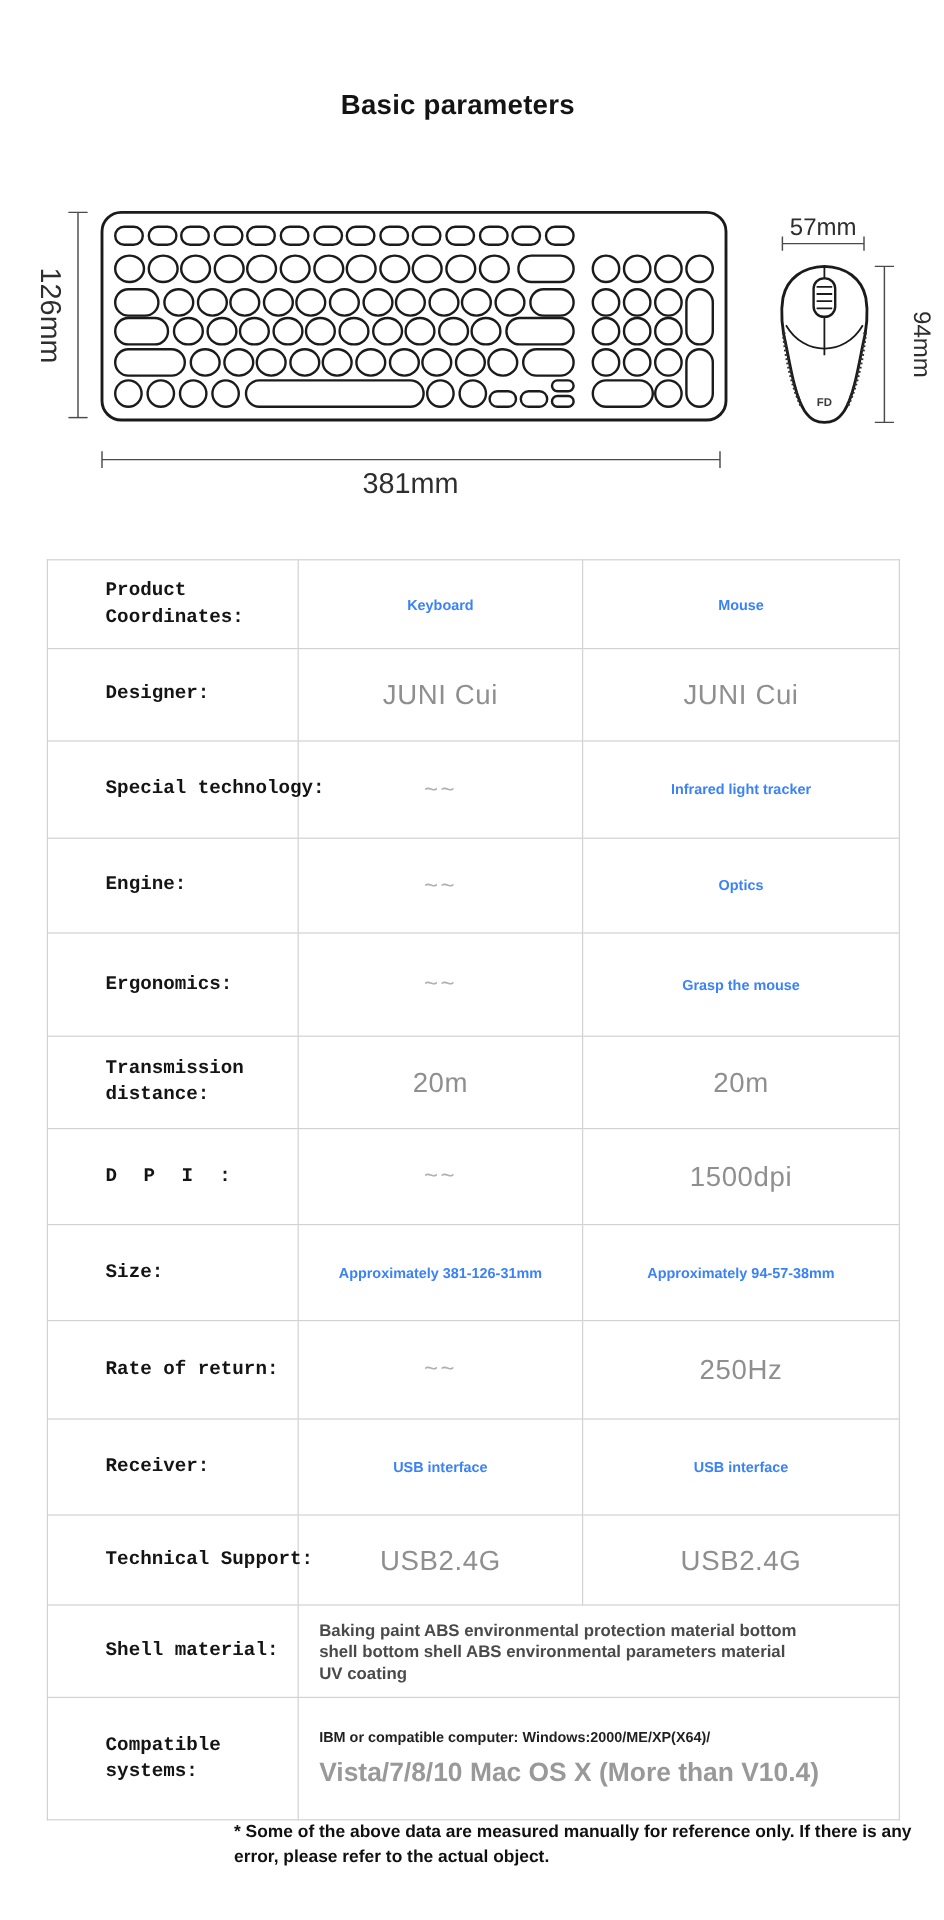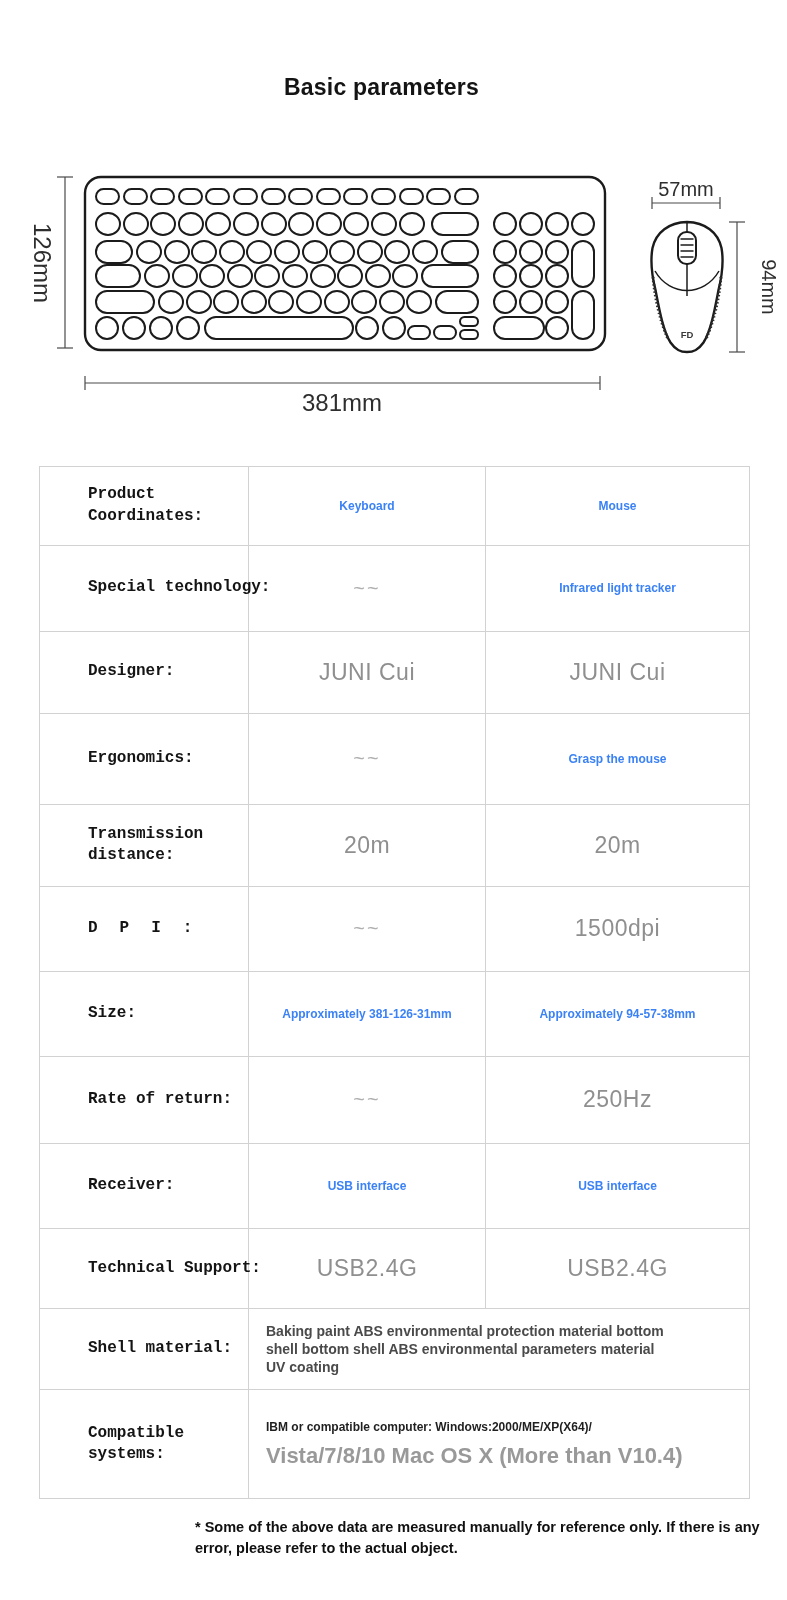--- a/index.html
+++ b/index.html
@@ -196,29 +196,34 @@
         <col style="width:237px">
         <col style="width:264px">
       </colgroup>
     <tbody>
       <tr style="height:74px">
         <td class="lab">Product
 Coordinates:</td>
         <td class="val strong">Keyboard</td>
         <td class="val strong">Mouse</td>
       </tr>
-      <tr style="height:81px">
-        <td class="lab nowrap">Special technology:</td>
-        <td class="val tilde">~~</td>
-        <td class="val strong">Infrared light tracker</td>
-      </tr>
       <tr style="height:77px">
         <td class="lab nowrap">Designer:</td>
         <td class="val light">JUNI Cui</td>
         <td class="val light">JUNI Cui</td>
+      </tr>
+      <tr style="height:81px">
+        <td class="lab nowrap">Special technology:</td>
+        <td class="val tilde">~~</td>
+        <td class="val strong">Infrared light tracker</td>
+      </tr>
+      <tr style="height:79px">
+        <td class="lab nowrap">Engine:</td>
+        <td class="val tilde">~~</td>
+        <td class="val strong">Optics</td>
       </tr>
       <tr style="height:86px">
         <td class="lab nowrap">Ergonomics:</td>
         <td class="val tilde">~~</td>
         <td class="val strong">Grasp the mouse</td>
       </tr>
       <tr style="height:77px">
         <td class="lab">Transmission
 distance:</td>
         <td class="val light">20m</td>

